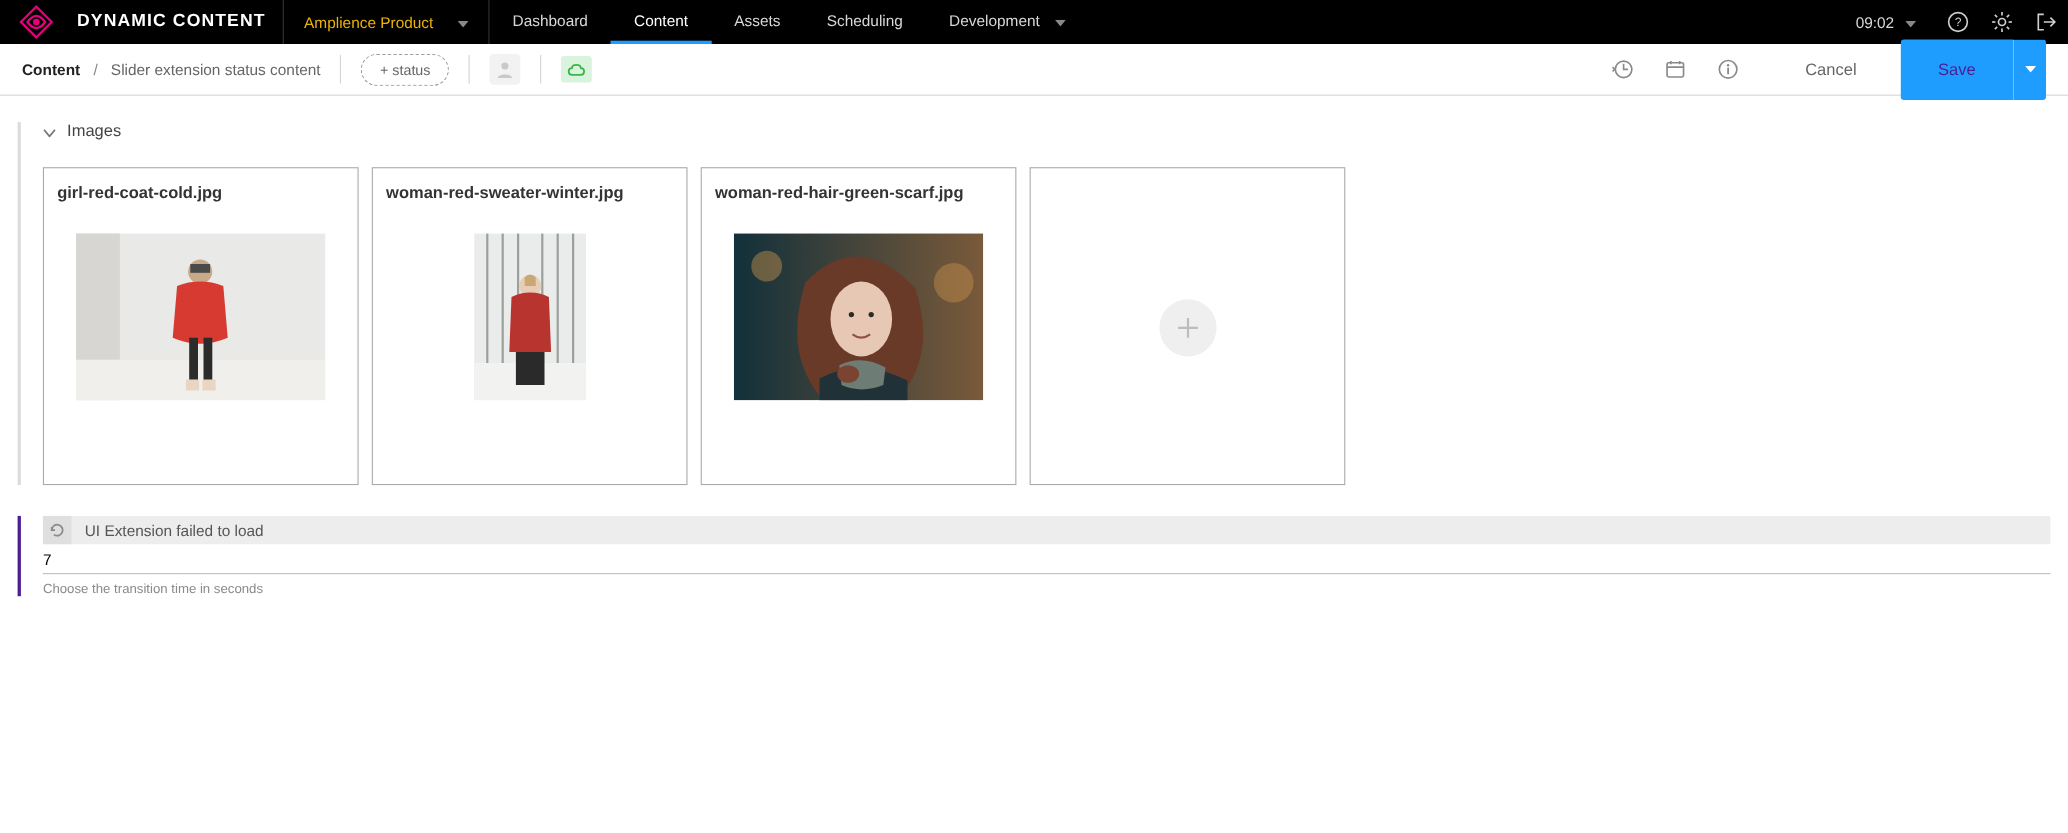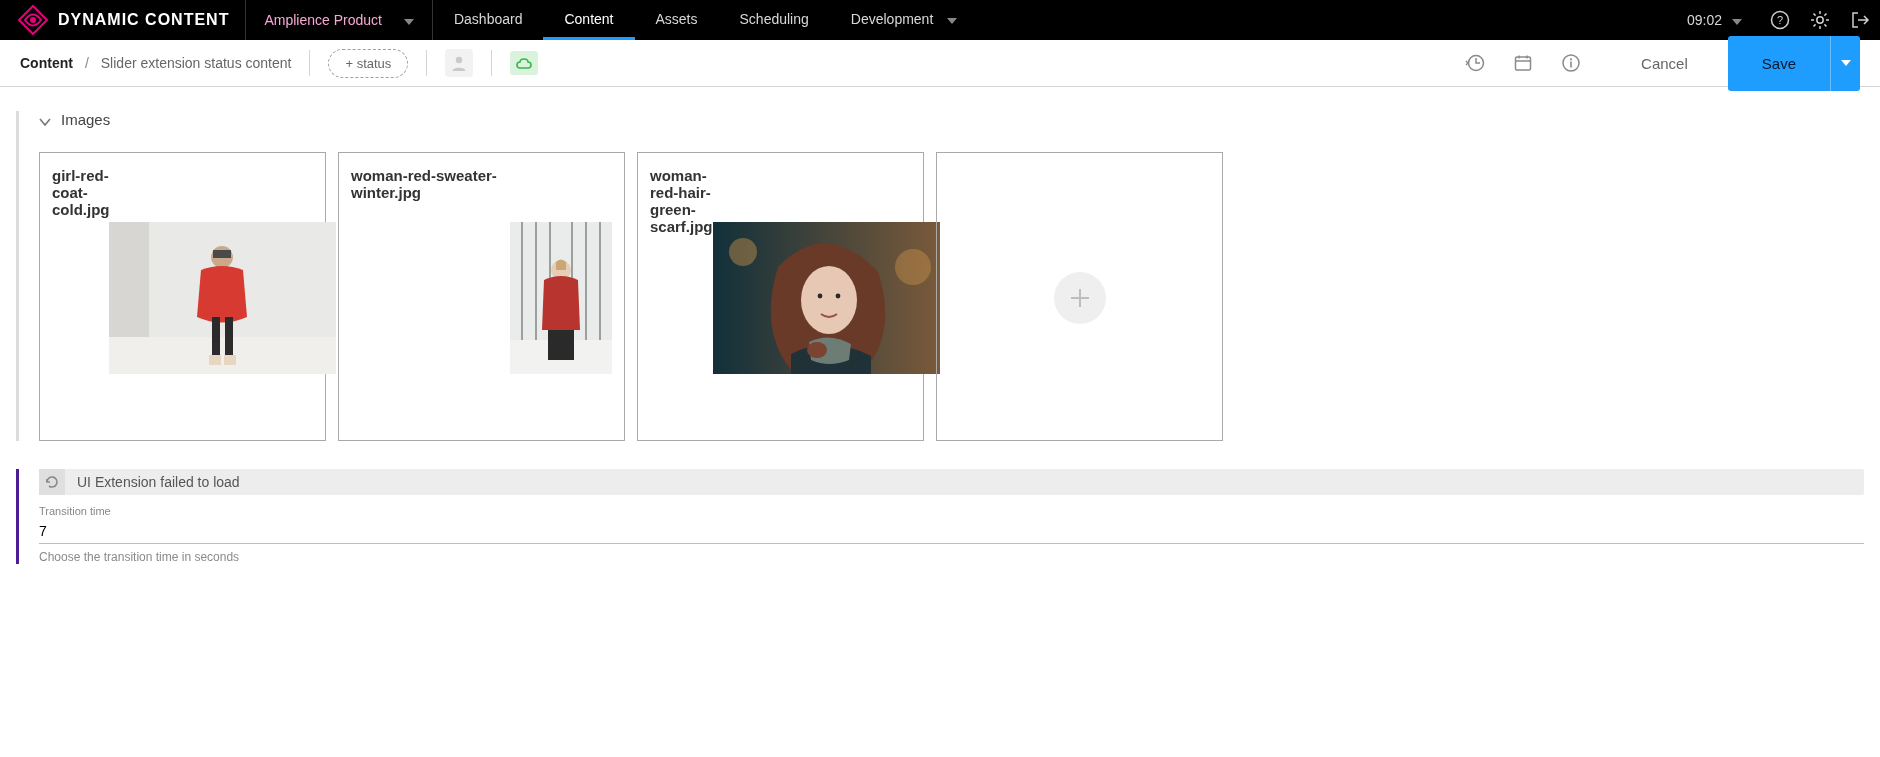--- a/index.html
+++ b/index.html
@@ -15,24 +15,24 @@
     --text:#333333;
     --error-bar:#ededed;
     --body-bg:#ffffff;
     --status-border:#9e9e9e;
     --pink:#e6007e;
   }
   *{box-sizing:border-box;font-family:Arial,Helvetica,sans-serif;}
   html,body{margin:0;padding:0;width:1880px;height:757px;background:var(--body-bg);color:var(--text);}
   
   .topbar{display:flex;align-items:stretch;height:40px;background:var(--topbar-bg);color:var(--topbar-fg);}
-  .logo-box{display:flex;align-items:center;gap:8px;padding:0 16px;border-right:1px solid #333;}
+  .logo-box{display:flex;align-items:center;gap:20px;padding:0 16px;border-right:1px solid #333;}
   .logo-mark svg{display:block;}
   .logo-text{font-family:"Arial Narrow",Arial,sans-serif;font-size:16px;letter-spacing:1px;font-weight:600;}
-  .hub-select{display:flex;align-items:center;gap:22px;padding:0 18px;border-right:1px solid #333;color:#f9a8d4;font-size:14px;cursor:pointer;}
+  .hub-select{display:flex;align-items:center;gap:22px;padding:0 18px;border-right:1px solid #333;color:#eab308;font-size:14px;cursor:pointer;}
   .hub-select .caret{color:#888;}
   .nav{display:flex;align-items:stretch;}
   .nav-item{display:flex;align-items:center;padding:0 21px;font-size:14px;color:#d8d8d8;cursor:pointer;border-bottom:3px solid transparent;}
   .nav-item.active{border-bottom:3px solid var(--accent);color:#fff;}
   .nav-item .caret{margin-left:14px;color:#888;}
   .top-spacer{flex:1;}
   .clock{display:flex;align-items:center;gap:10px;padding:0 18px;color:#d8d8d8;font-size:14px;}
   .clock .caret{color:#888;}
   .top-icons{display:flex;align-items:center;}
   .top-icon{width:40px;display:flex;align-items:center;justify-content:center;color:#cfcfcf;cursor:pointer;}
@@ -45,29 +45,29 @@
   .vsep{width:1px;height:26px;background:var(--divider);margin:0 6px;}
   .status-chip{border:1px dashed var(--status-border);border-radius:16px;padding:6px 16px;font-size:13px;color:#666;cursor:pointer;}
   .user-ico,.cloud-ico{display:flex;align-items:center;justify-content:center;}
   .user-ico{color:#c4c4c4;background:#f2f2f2;width:28px;height:28px;border-radius:4px;}
   .cloud-ico{background:#d9f3dc;width:28px;height:24px;border-radius:3px;}
   .sub-spacer{flex:1;}
   .sub-icons{display:flex;align-items:center;gap:28px;color:#888;margin-right:36px;}
   .sub-icons span{display:flex;cursor:pointer;}
   .cancel{font-size:15px;color:#666;cursor:pointer;margin-right:28px;margin-left:12px;}
   .save-wrap{display:flex;}
-  .save-btn{background:var(--save-bg);color:#0f172a;border:0;font-size:15px;padding:19px 34px;border-radius:3px 0 0 3px;cursor:pointer;}
+  .save-btn{background:var(--save-bg);color:#4c1d95;border:0;font-size:15px;padding:19px 34px;border-radius:3px 0 0 3px;cursor:pointer;}
   .save-caret{background:var(--save-bg);border:0;border-left:1px solid rgba(255,255,255,.35);color:#fff;width:30px;border-radius:0 3px 3px 0;cursor:pointer;display:flex;align-items:center;justify-content:center;}
   
   .page{padding:24px 16px 24px 16px;}
   .section{border-left:3px solid #dcdcdc;padding-left:20px;margin-bottom:28px;}
   .sec-header{display:flex;align-items:center;gap:10px;font-size:15px;color:#444;margin-bottom:24px;cursor:pointer;}
   .sec-header .chev{color:#777;transform:translateY(1px);}
   .cards{display:flex;gap:12px;}
-  .card{width:287px;height:289px;border:1px solid var(--card-border);padding:14px 12px 12px 12px;display:flex;}
+  .card{width:287px;height:289px;border:1px solid var(--card-border);padding:14px 12px 12px 12px;display:flex;flex-direction:column;}
   .card-title{font-size:15px;font-weight:600;color:#333;margin-bottom:28px;}
   .thumb{flex:0 0 auto;align-self:center;width:227px;height:152px;display:flex;align-items:center;justify-content:center;overflow:hidden;}
   .thumb.narrow{width:102px;}
   .thumb svg{display:block;}
   .card.add{align-items:center;justify-content:center;cursor:pointer;}
   .add-circle{width:52px;height:52px;border-radius:50%;background:#efefef;display:flex;align-items:center;justify-content:center;color:#bdbdbd;}
   
   .ext-section{border-left:3px solid #4c1d95;padding-left:20px;}
   .ext-bar{display:flex;align-items:center;gap:12px;background:var(--error-bar);border-radius:2px;height:26px;padding-right:10px;}
   .ext-bar .reload{background:#dfdfdf;width:26px;height:26px;display:flex;align-items:center;justify-content:center;color:#888;}
@@ -336,18 +336,17 @@
     <div class="ext-bar">
       <span class="reload">
         <svg width="16" height="16" viewBox="0 0 16 16">
             <path d="M3 8 A5 5 0 1 1 5 12" fill="none" stroke="#8a8a8a" stroke-width="1.6"></path>
             <path d="M3 5 L3 8 L6 8" fill="none" stroke="#8a8a8a" stroke-width="1.6"></path>
           </svg>
       </span>
       <span class="msg">UI Extension failed to load</span>
     </div>
 
-    <div class="field-label">Transition time</div>
     <input class="field-input" type="text" value="7" style="">
     <div class="field-help">Choose the transition time in seconds</div>
   </div>
 
 </div>
 
 </body></html>

